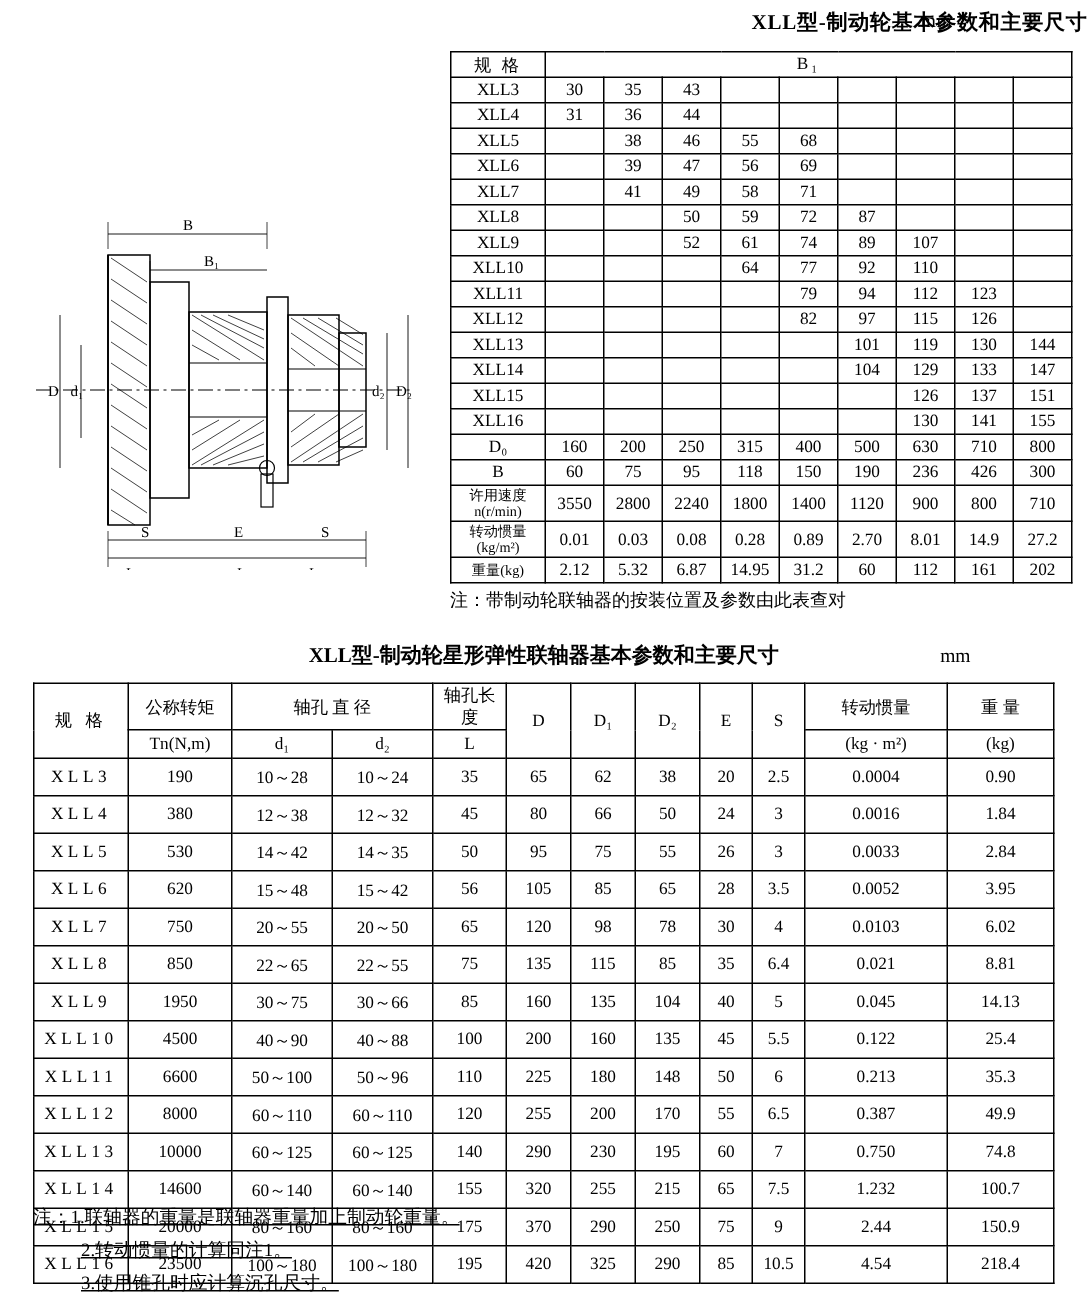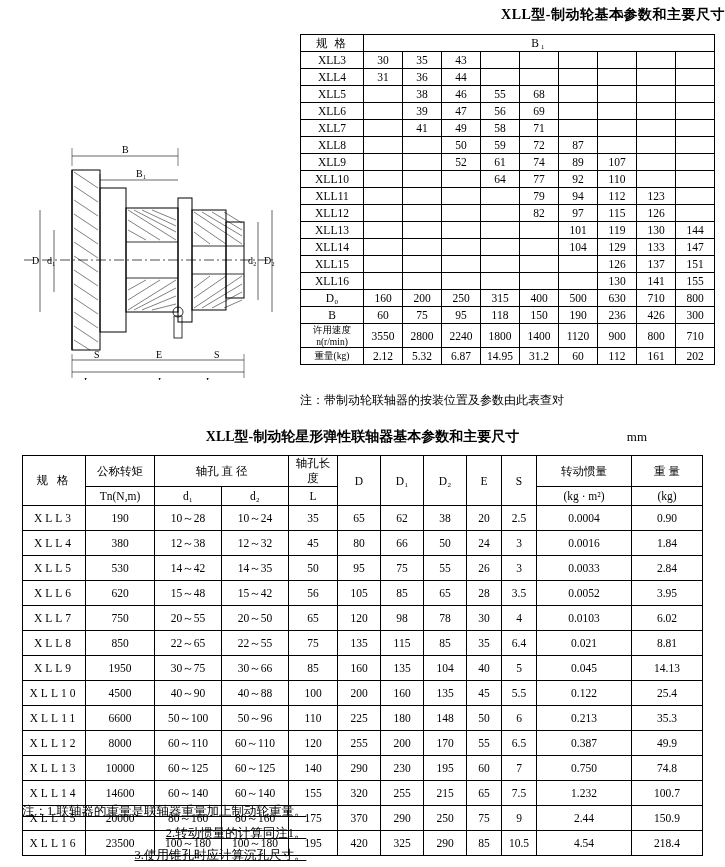--- a/index.html
+++ b/index.html
@@ -69,21 +69,21 @@
   .tbl2 .c-d{width:62px;}
   .tbl2 .c-l{width:44px;}
   .tbl2 .c-small{width:38px;}
   .tbl2 .c-es{width:30px;}
   .tbl2 .c-in{width:90px;margin-left:32px;}
   .tbl2 .c-w{width:66px;}
   .notes{
     position:absolute;left:22px;top:800px;font-size:12.5px;line-height:22px;text-decoration:underline;
   }
   .notes div{white-space:nowrap;}
-  .n2{padding-left:20px;text-align:right;}
+  .n2{padding-left:32px;}
 </style>
 </head>
 <body>
 
 <div class="title1">
   <span>XLL型-制动轮基本参数和主要尺寸</span>
   <span class="mm">mm</span>
 </div>
 
 <div class="drawing">
@@ -396,20 +396,32 @@
         <td class="cell">2800</td>
         <td class="cell">2240</td>
         <td class="cell">1800</td>
         <td class="cell">1400</td>
         <td class="cell">1120</td>
         <td class="cell">900</td>
         <td class="cell">800</td>
         <td class="cell">710</td>
       </tr>
       <tr>
+        <td class="spec" style="font-size:9.5px">转动惯量(kg/m²)</td>
+        <td class="cell">0.01</td>
+        <td class="cell">0.03</td>
+        <td class="cell">0.08</td>
+        <td class="cell">0.28</td>
+        <td class="cell">0.89</td>
+        <td class="cell">2.70</td>
+        <td class="cell">8.01</td>
+        <td class="cell">14.9</td>
+        <td class="cell">27.2</td>
+      </tr>
+      <tr>
         <td class="spec" style="font-size:9.5px">重量(kg)</td>
         <td class="cell">2.12</td>
         <td class="cell">5.32</td>
         <td class="cell">6.87</td>
         <td class="cell">14.95</td>
         <td class="cell">31.2</td>
         <td class="cell">60</td>
         <td class="cell">112</td>
         <td class="cell">161</td>
         <td class="cell">202</td>

